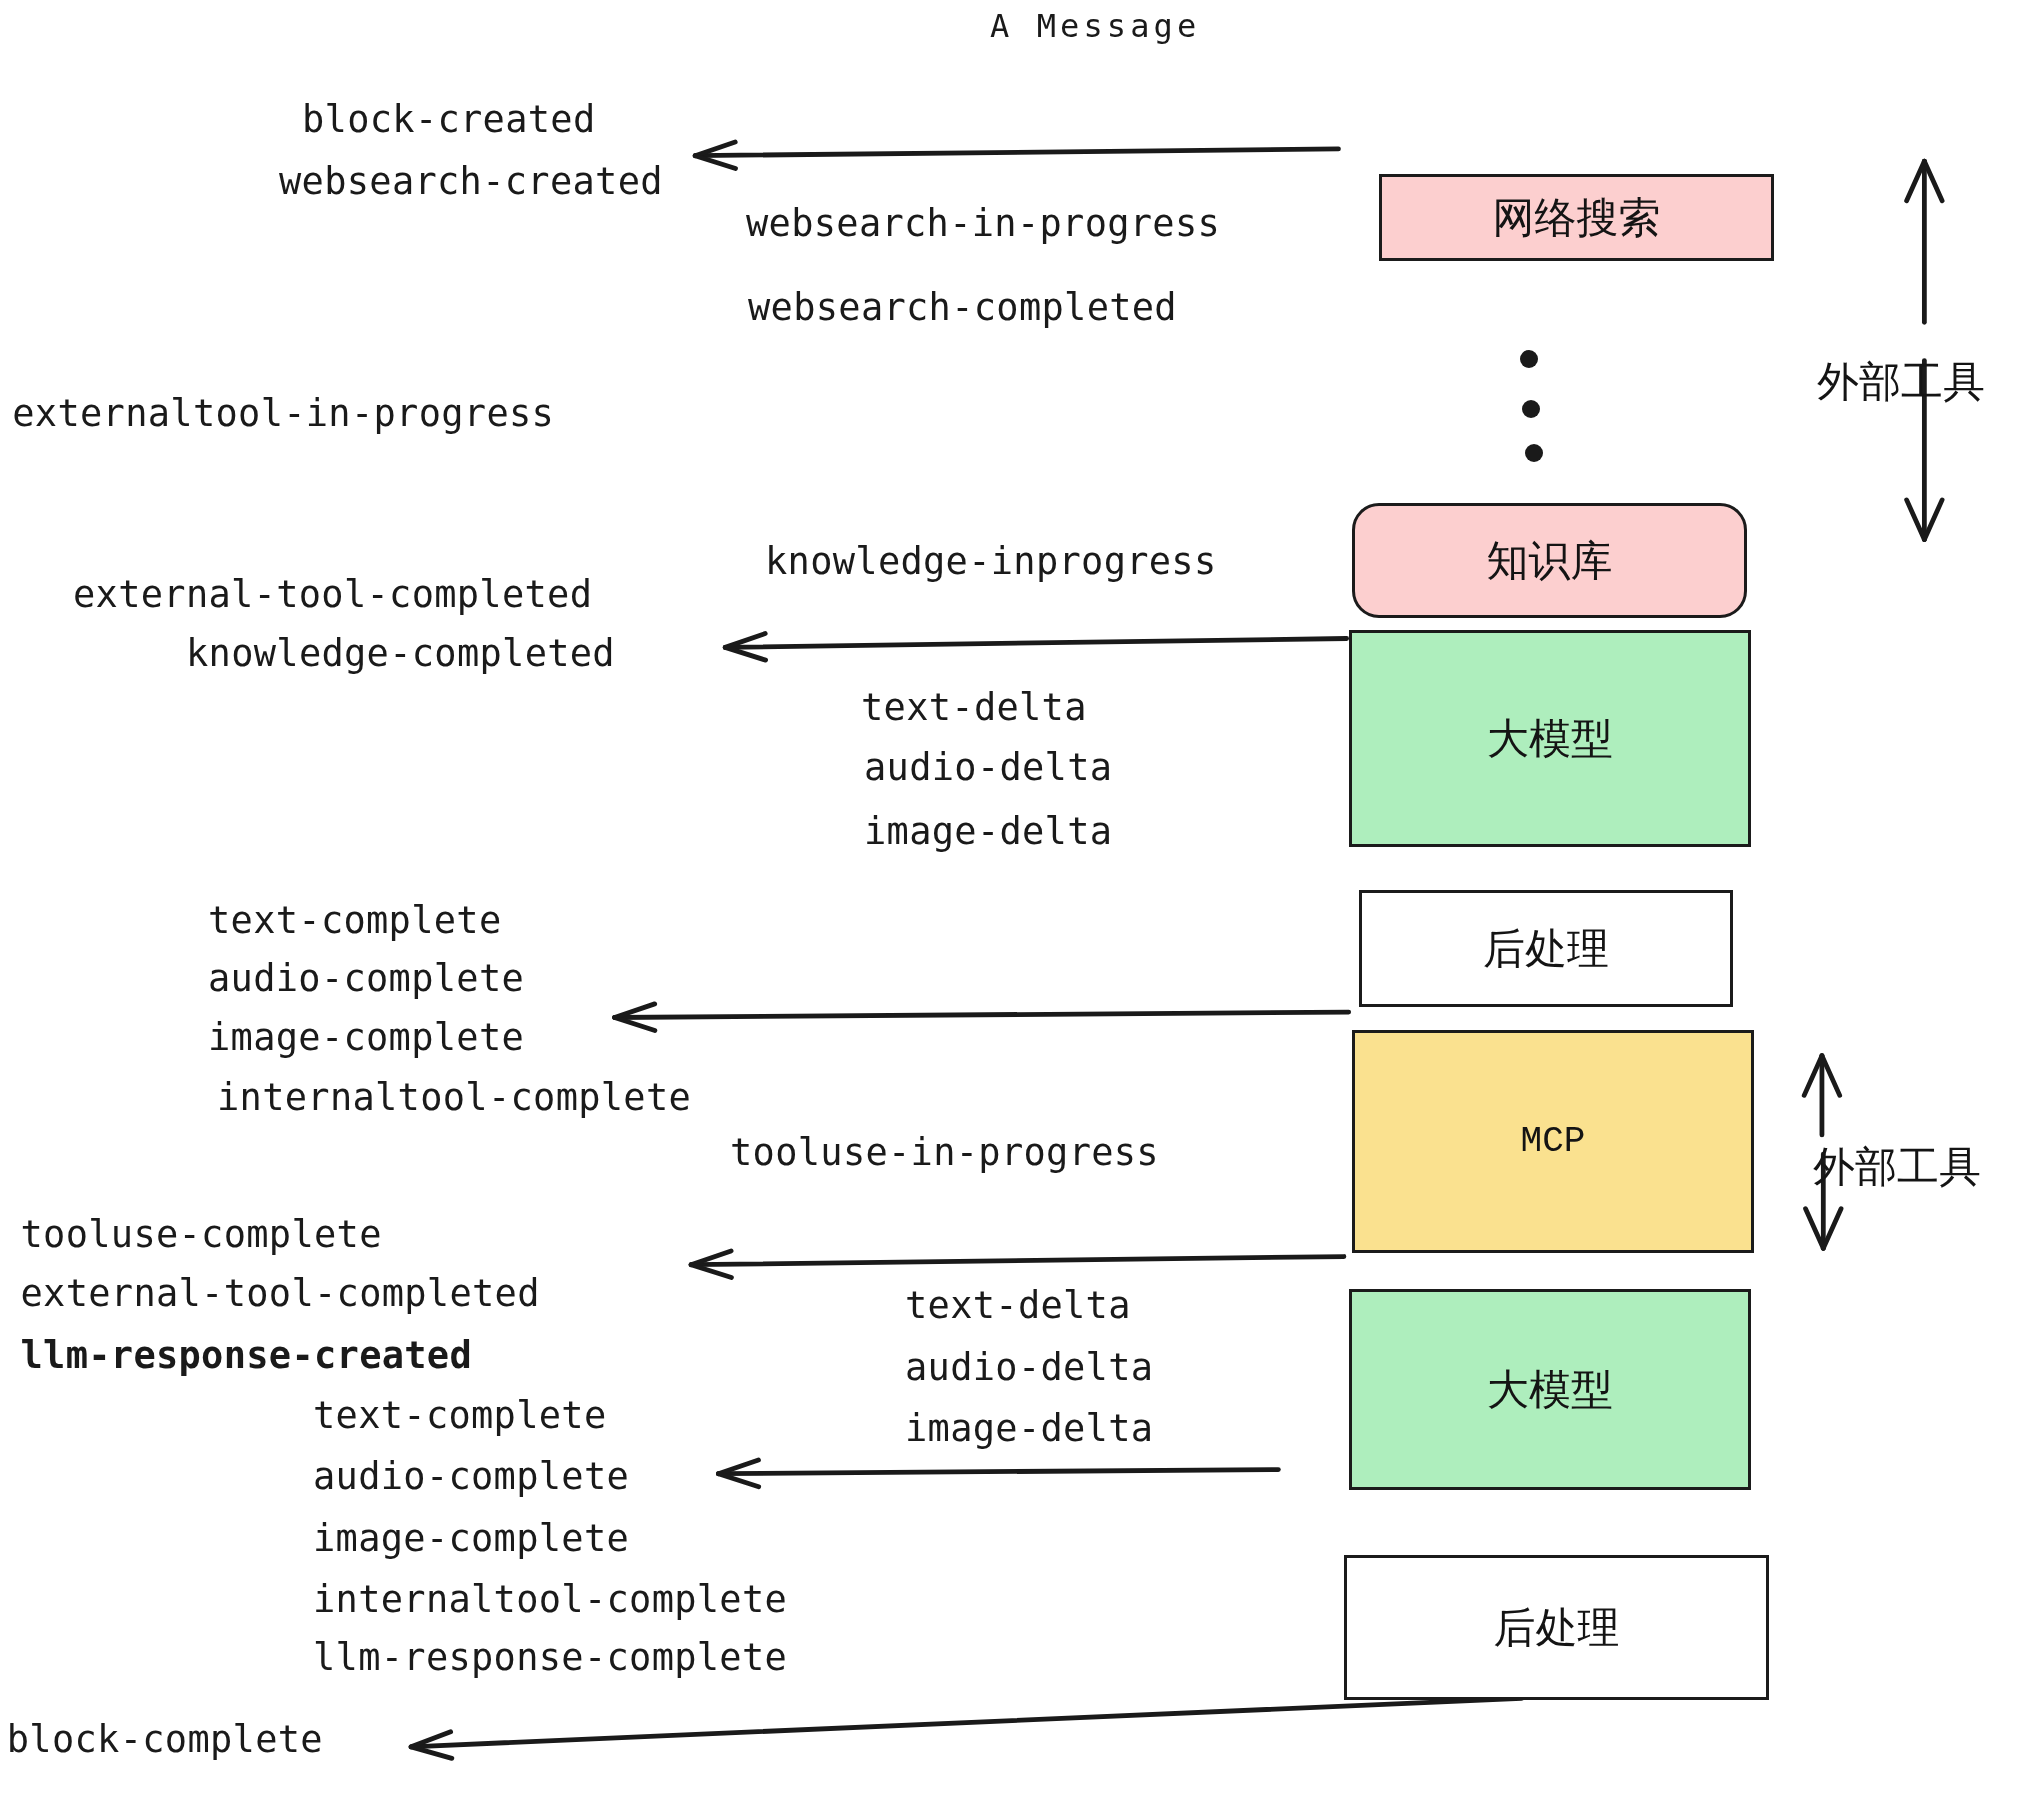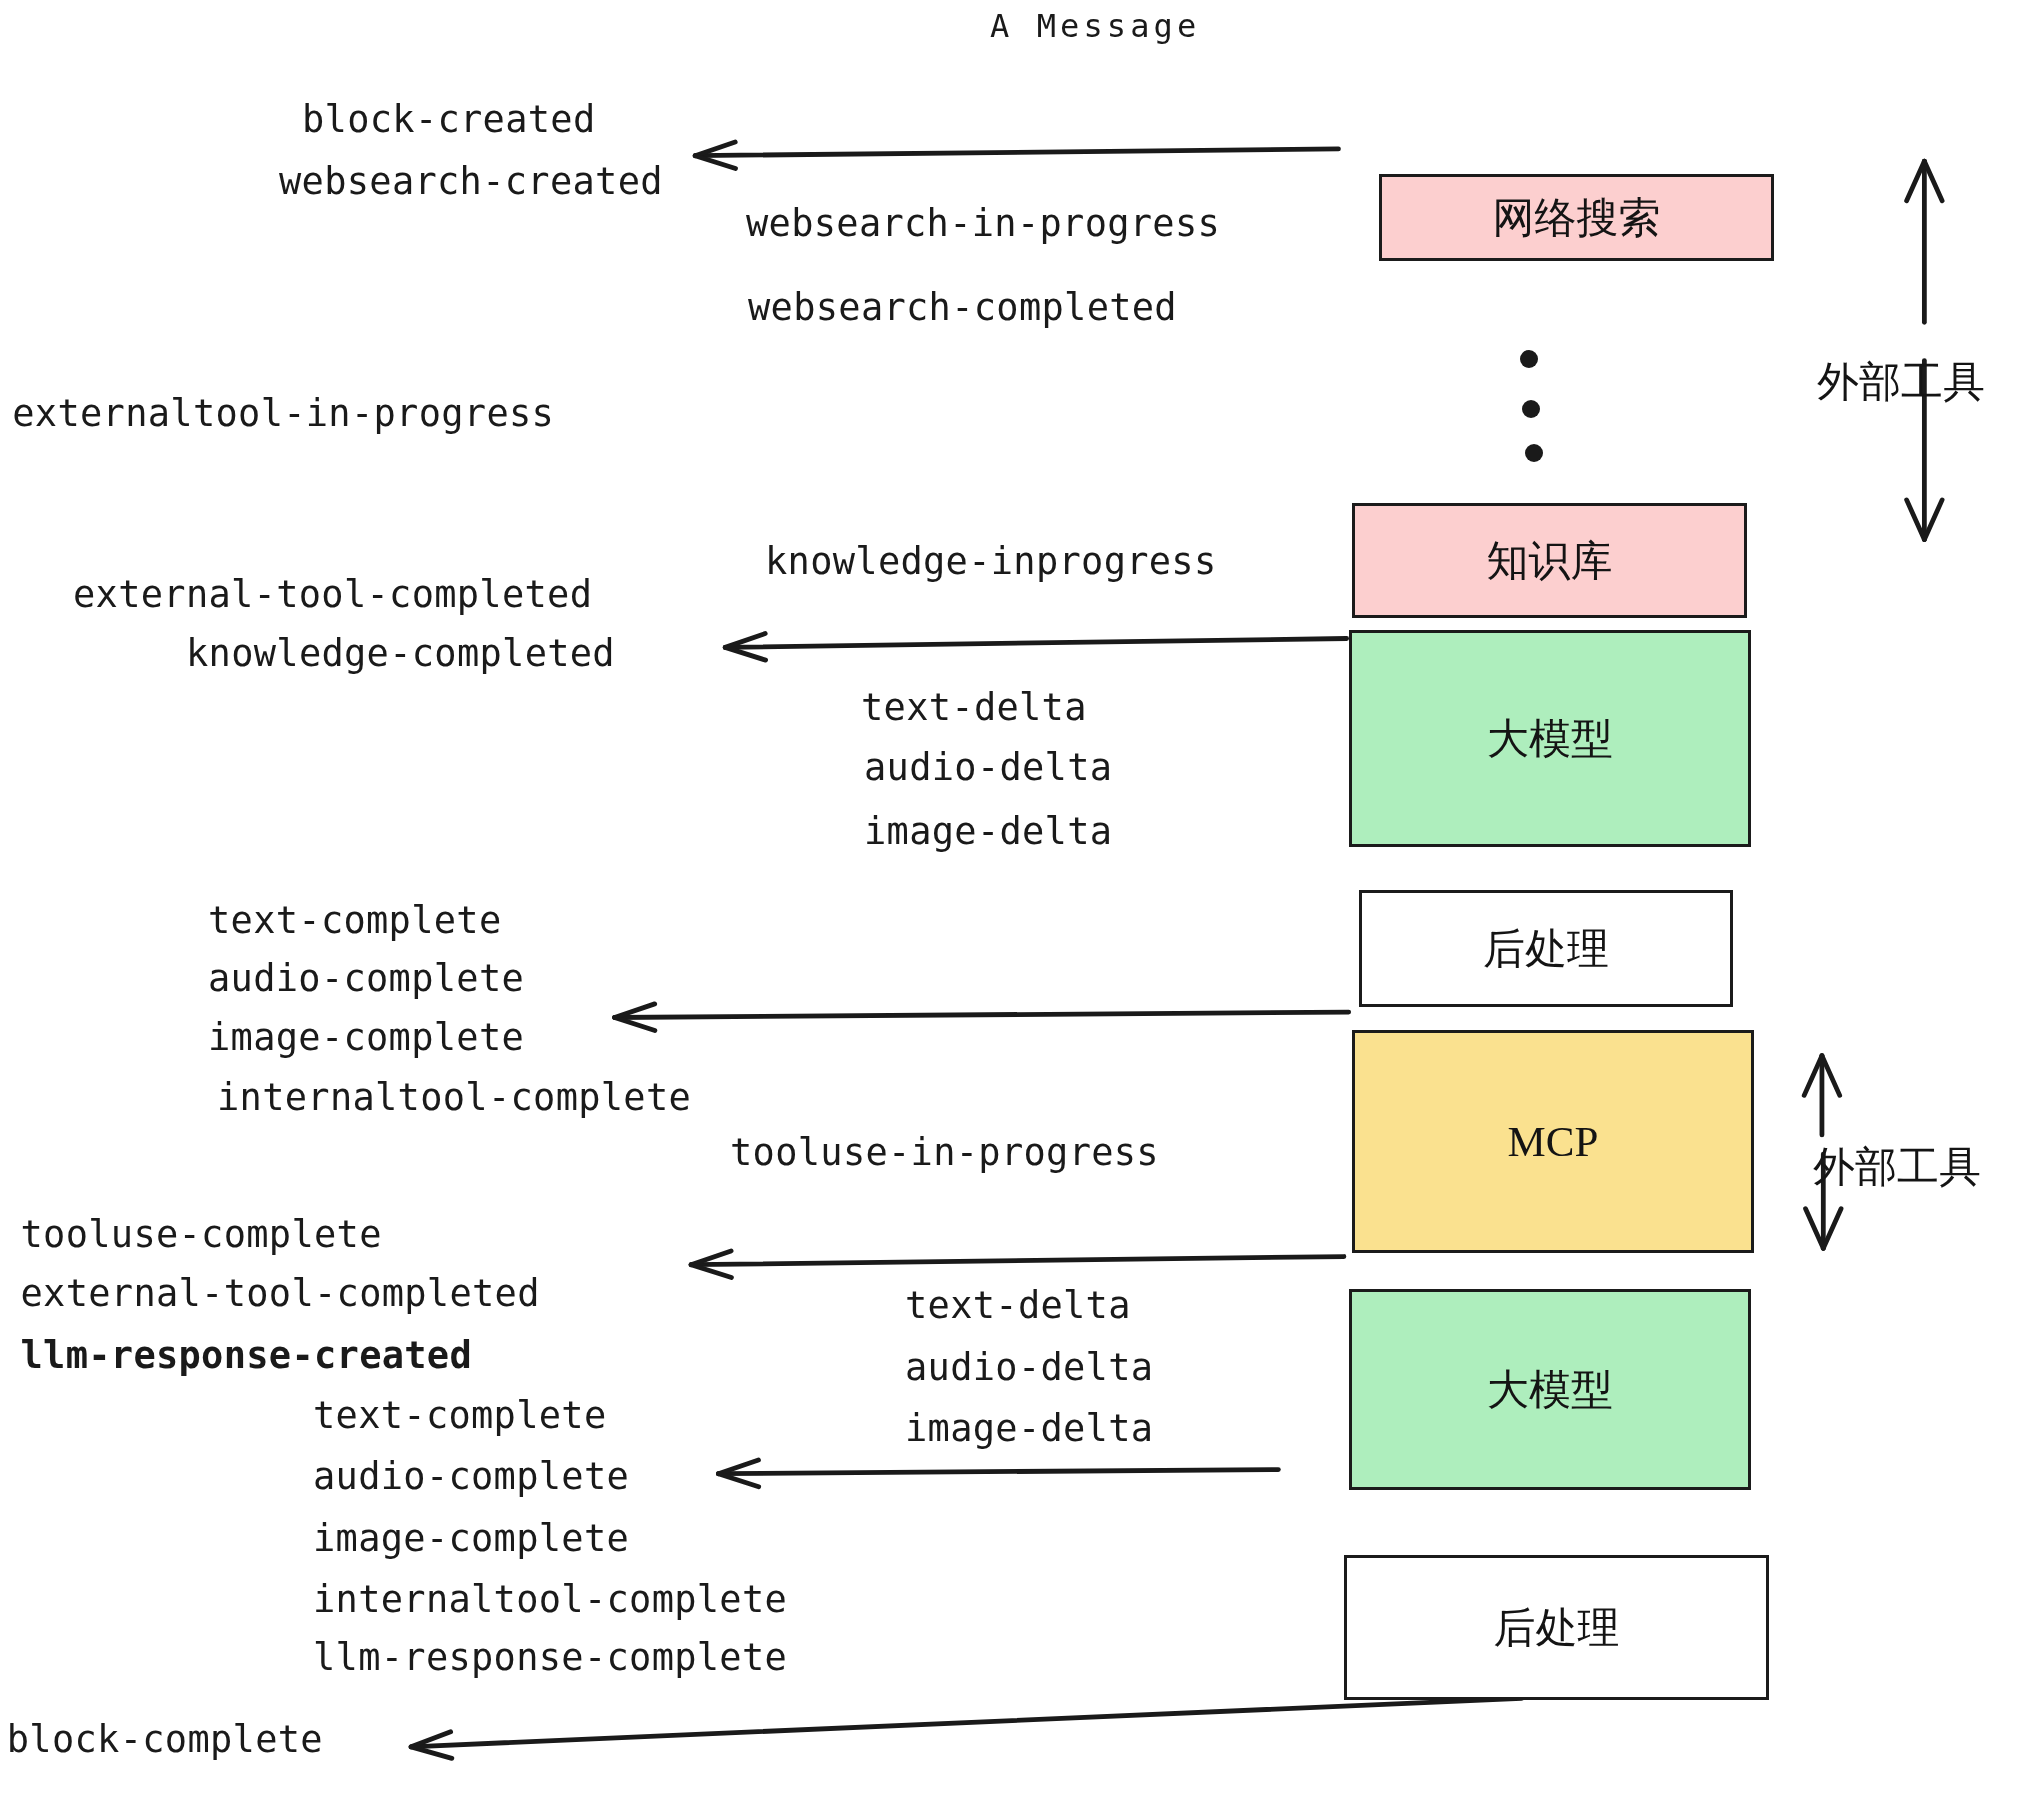--- a/index.html
+++ b/index.html
@@ -10,21 +10,21 @@
 
   .evt{position:absolute;white-space:pre;color:#1a1a1a;
        font-family:"DejaVu Sans Mono","Liberation Mono",monospace;
        font-size:37px;letter-spacing:0.3px;line-height:1;}
   .title{position:absolute;white-space:pre;color:#1a1a1a;
        font-family:"DejaVu Sans Mono","Liberation Mono",monospace;
        font-size:32px;letter-spacing:4.1px;}
   .boxlabel{position:absolute;display:flex;align-items:center;justify-content:center;
        color:#141414;font-family:"DejaVu Sans","Liberation Sans",sans-serif;
        font-size:42px;box-sizing:border-box;border:3.4px solid #1b1b1b;}
-  .boxlabel.mono{font-family:Liberation Serif, serif;font-size:43px;}
+  .boxlabel.mono{font-family:Liberation Mono, monospace;font-size:36px;}
   .sidelabel{position:absolute;white-space:pre;color:#141414;
        font-family:"DejaVu Sans","Liberation Sans",sans-serif;font-size:42px;margin-top:19px;}
   .dot{position:absolute;width:18px;height:18px;border-radius:50%;background:#1a1a1a;}
 </style>
 </head>
 <body>
 
 <div id="stage">
 
   <div class="title" style="left:990px;top:6.8px;">A Message</div>
@@ -81,21 +81,21 @@
         <g>
           <line x1="2670" y1="1690" x2="2670" y2="1828"></line>
           <line x1="2670" y1="1828" x2="2644" y2="1770"></line>
           <line x1="2670" y1="1828" x2="2696" y2="1770"></line>
         </g>
       </g>
   </svg>
 
   <div id="boxes-host">
       <div class="boxlabel" style="left: 1347px; top: 174px; width: 395px; height: 87px; background: rgb(252, 207, 207); border-color: rgb(27, 27, 27); margin-left: 32px;">网络搜索</div>
-      <div class="boxlabel" style="left: 1352px; top: 503px; width: 395px; height: 115px; background: rgb(252, 207, 207); border-color: rgb(27, 27, 27);">知识库</div>
+      <div class="boxlabel" style="left: 1352px; top: 503px; width: 395px; height: 115px; background: rgb(252, 207, 207); border-color: rgb(27, 27, 27); border-radius: 27px;">知识库</div>
       <div class="boxlabel" style="left: 1349px; top: 630px; width: 402px; height: 217px; background: rgb(174, 238, 189); border-color: rgb(27, 27, 27);">大模型</div>
       <div class="boxlabel" style="left: 1359px; top: 890px; width: 374px; height: 117px; background: rgb(255, 255, 255); border-color: rgb(27, 27, 27);">后处理</div>
       <div class="boxlabel mono" style="left: 1352px; top: 1030px; width: 402px; height: 223px; background: rgb(250, 225, 143); border-color: rgb(27, 27, 27);">MCP</div>
       <div class="boxlabel" style="left: 1349px; top: 1289px; width: 402px; height: 201px; background: rgb(174, 238, 189); border-color: rgb(27, 27, 27);">大模型</div>
       <div class="boxlabel" style="left: 1344px; top: 1555px; width: 425px; height: 145px; background: rgb(255, 255, 255); border-color: rgb(27, 27, 27);">后处理</div>
     </div>
   <div id="events-host">
       <div class="evt" style="left: 302px; top: 101px;">block-created</div>
       <div class="evt" style="left: 279px; top: 163px;">websearch-created</div>
       <div class="evt" style="left: 746px; top: 205px;">websearch-in-progress</div>

